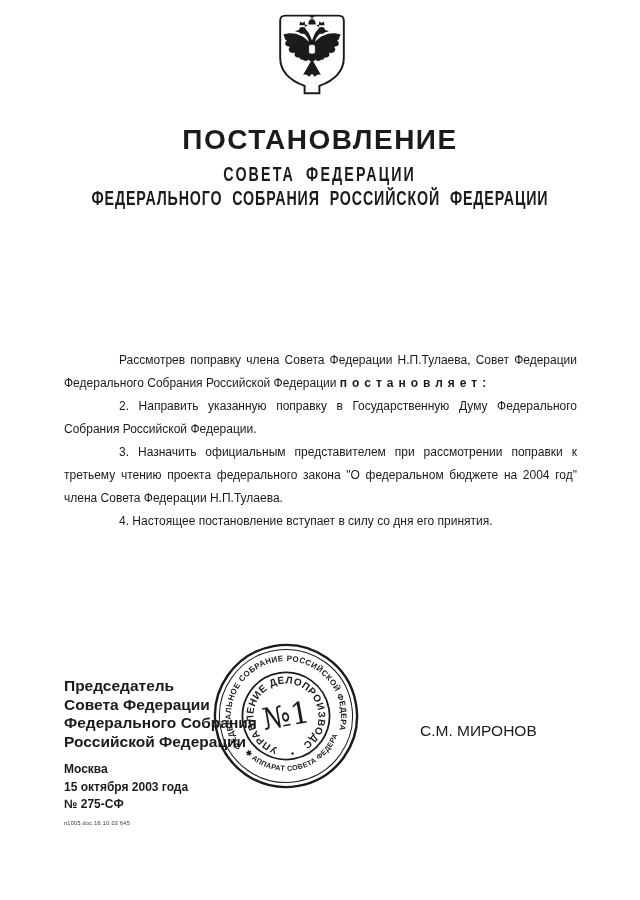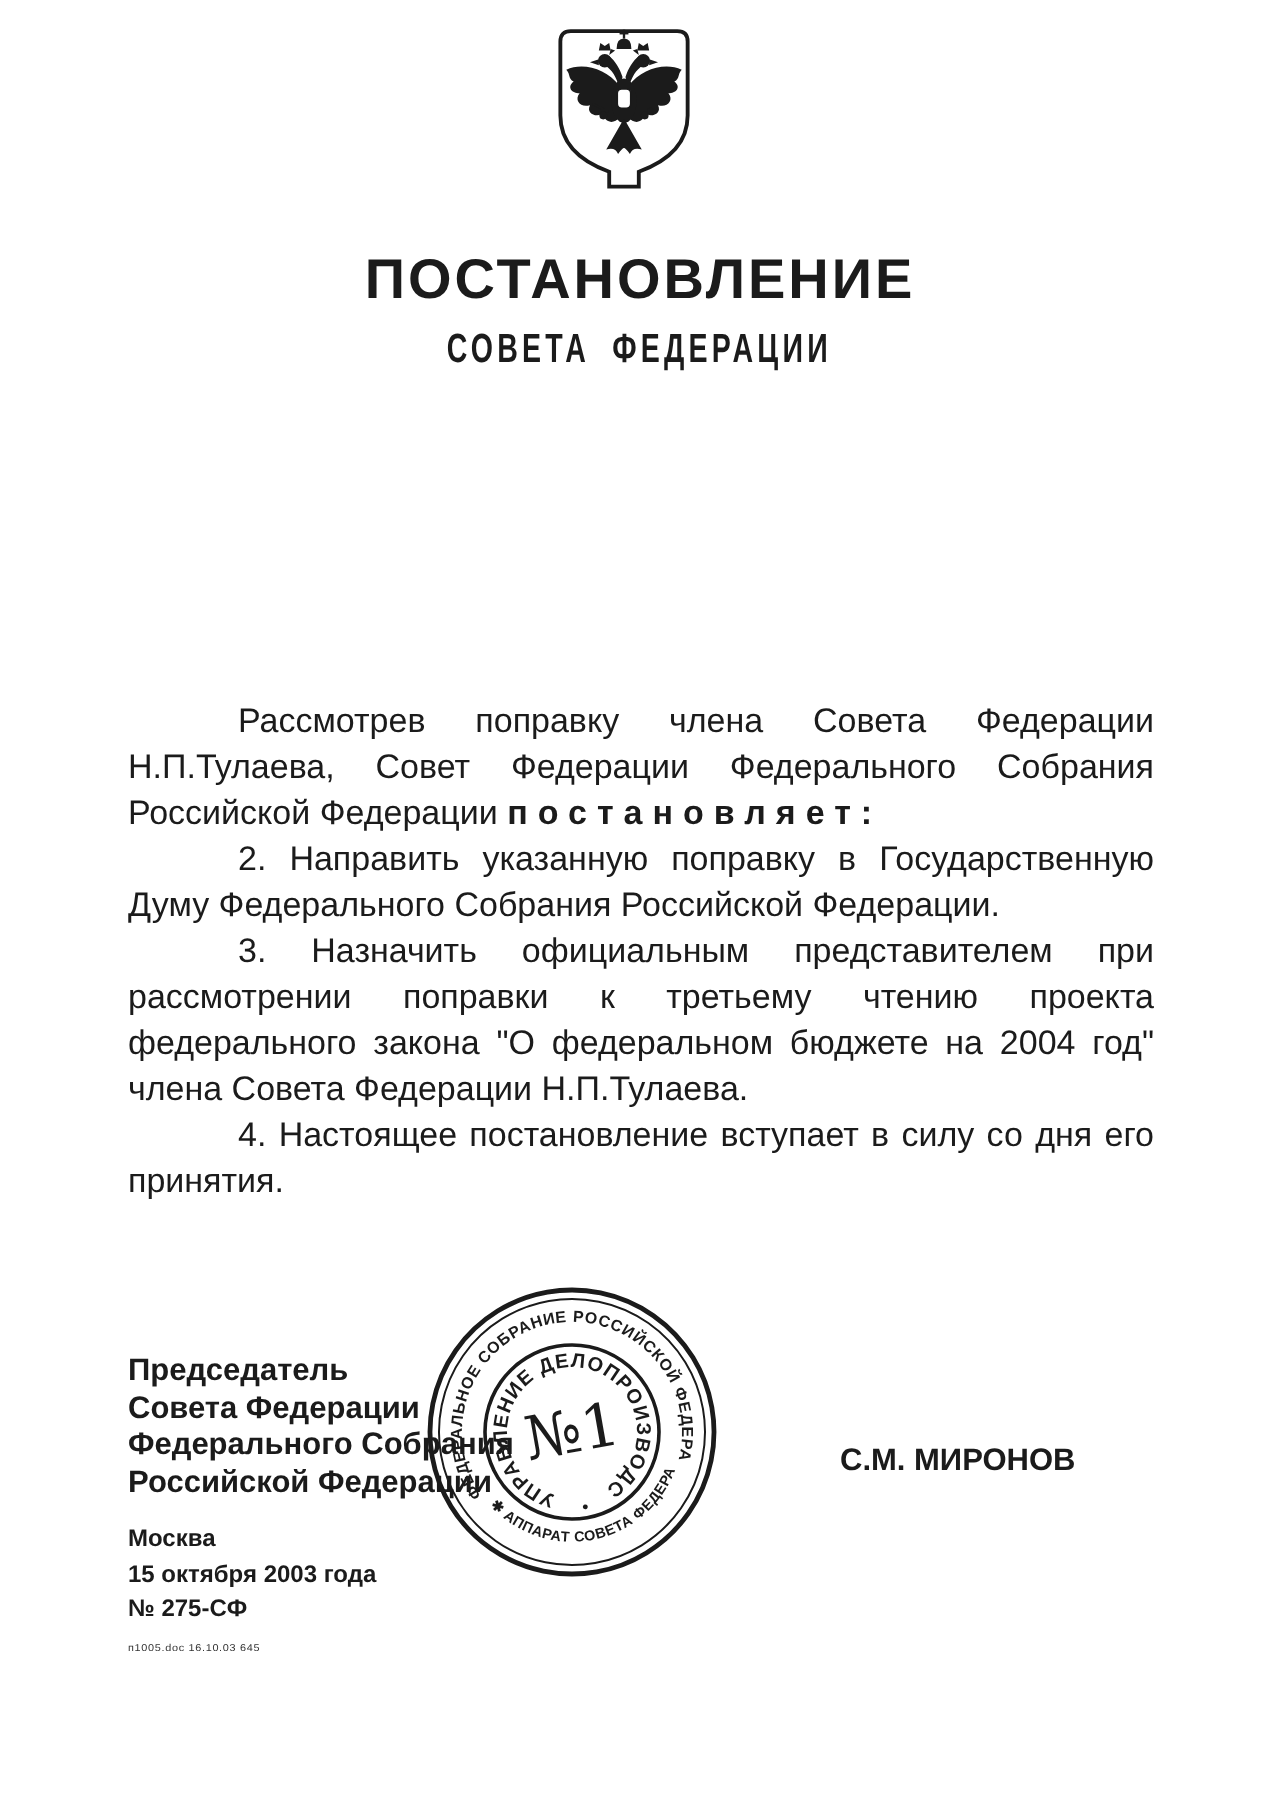--- a/index.html
+++ b/index.html
@@ -29,34 +29,34 @@
   .org-line.first span{letter-spacing:2.5px;}
   
   .subject{
     position:absolute;top:252px;left:64px;width:513px;
     text-align:center;font-weight:bold;font-size:15.5px;
     line-height:21.5px;white-space:pre-line;
   }
   
   .body-text{
     position:absolute;top:349px;left:64px;width:513px;
-    font-size:17px;line-height:23px;text-align:justify;
+    font-size:12px;line-height:23px;text-align:justify;
   }
   .body-text p{margin:0;text-indent:55px;}
   .body-text p.gap-top{margin-top:9px;}
   .resolves{letter-spacing:5px;font-weight:bold;white-space:nowrap;}
   
   .sign-position{
     position:absolute;top:677px;left:64px;
     font-weight:bold;font-size:15.5px;line-height:18.5px;
     white-space:pre-line;
   }
   .sign-name{
     position:absolute;top:722px;left:420px;
-    font-weight:bold;font-size:15.5px;white-space:nowrap;
+    font-weight:normal;font-size:15.5px;white-space:nowrap;
   }
   
   .issued{
     position:absolute;top:761px;left:64px;
     font-weight:bold;font-size:12px;line-height:17.5px;
     white-space:pre-line;
   }
   
   .stamp{
     position:absolute;left:212px;top:642px;width:148px;height:148px;
@@ -117,20 +117,21 @@
       <rect x="28" y="56" width="12" height="1.6" transform="rotate(28 34 57)"></rect>
       <circle cx="68" cy="59" r="2.2"></circle>
     </g>
 
     <rect x="45.5" y="44" width="9" height="13" rx="3" fill="#ffffff" stroke="#1b1b1b" stroke-width="1"></rect>
   </svg>
 
   <div class="title-block">
     <div class="doc-title">ПОСТАНОВЛЕНИЕ</div>
     <span class="org-line first"><span>СОВЕТА ФЕДЕРАЦИИ</span></span>
+    <span class="org-line"><span>ФЕДЕРАЛЬНОГО СОБРАНИЯ РОССИЙСКОЙ ФЕДЕРАЦИИ</span></span>
   </div>
 
 
   <div class="body-text">
     <p><span>Рассмотрев поправку члена Совета Федерации Н.П.Тулаева, Совет Федерации Федерального Собрания Российской Федерации </span><span class="resolves">постановляет:</span></p>
     <p>2. Направить указанную поправку в Государственную Думу Федерального Собрания Российской Федерации.</p>
     <p>3. Назначить официальным представителем при рассмотрении поправки к третьему чтению проекта федерального закона "О федеральном бюджете на 2004 год" члена Совета Федерации Н.П.Тулаева.</p>
     <p>4. Настоящее постановление вступает в силу со дня его принятия.</p>
   </div>
 

